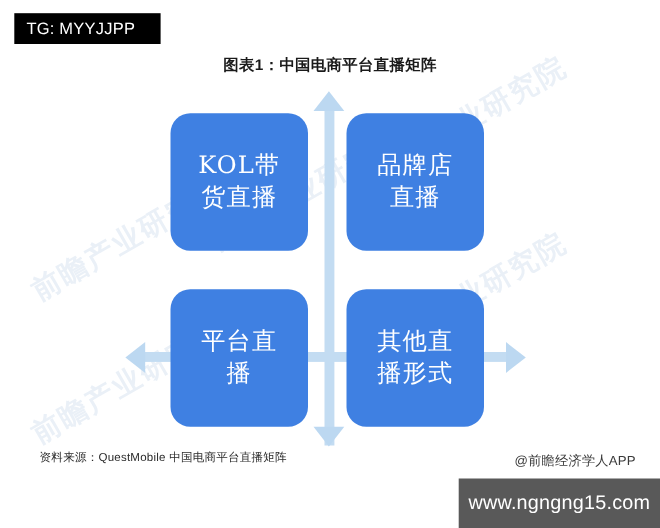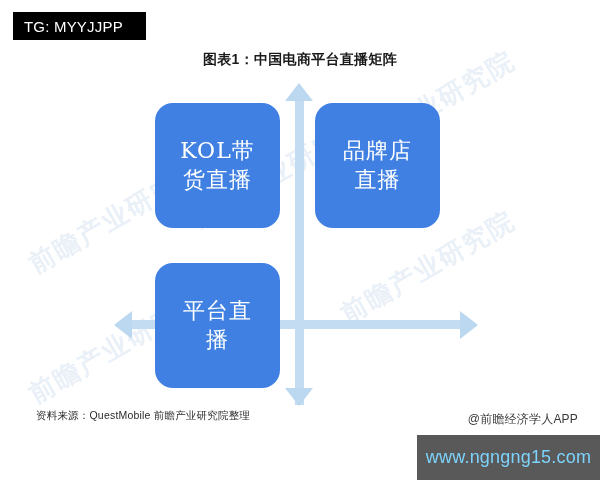--- a/index.html
+++ b/index.html
@@ -177,21 +177,21 @@
   }
 
   
   #url-badge {
     position: absolute;
     left: 417px;
     top: 435px;
     width: 183px;
     height: 45px;
     background: #595959;
-    color: #7dd3fc;
+    color: #ffffff;
     font-size: 18px;
     display: flex;
     align-items: center;
     justify-content: center;
     box-sizing: border-box;
     letter-spacing: 0.2px;
   }
 </style>
 </head>
 <body>
@@ -215,21 +215,23 @@
     <div class="arrow" id="arrow-down"></div>
     <div class="arrow" id="arrow-left"></div>
     <div class="arrow" id="arrow-right"></div>
 
     <div class="quad" id="quad-tl" style="white-space: pre-line;">KOL带
 货直播</div>
     <div class="quad" id="quad-bl" style="white-space: pre-line;">平台直
 播</div>
     <div class="quad" id="quad-tr" style="white-space: pre-line;">品牌店
 直播</div>
+    <div class="quad" id="quad-br" style="white-space: pre-line;">其他直
+播形式</div>
   </div>
 
-  <div id="source-note">资料来源：QuestMobile 前瞻产业研究院整理</div>
+  <div id="source-note">资料来源：QuestMobile 中国电商平台直播矩阵</div>
   <div id="app-credit">@前瞻经济学人APP</div>
 
   <div id="tg-badge">TG: MYYJJPP</div>
   <div id="url-badge">www.ngngng15.com</div>
 
 </div>
 
 </body></html>

